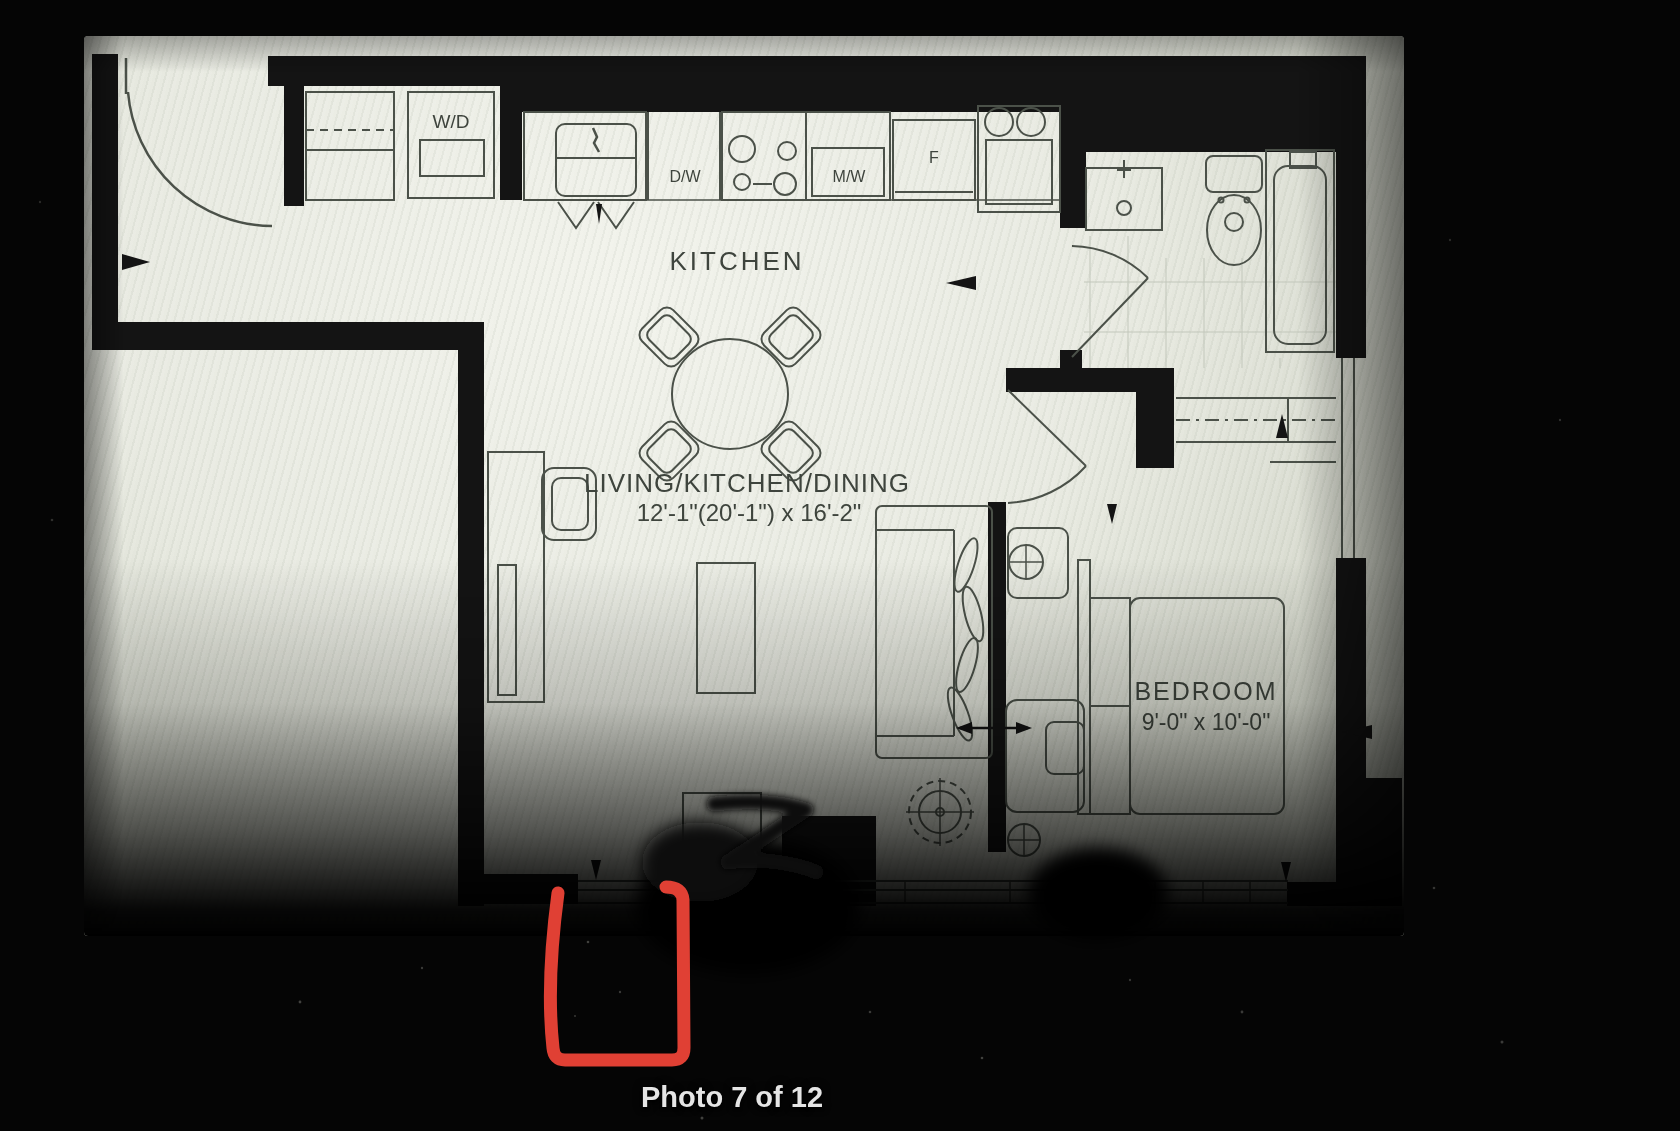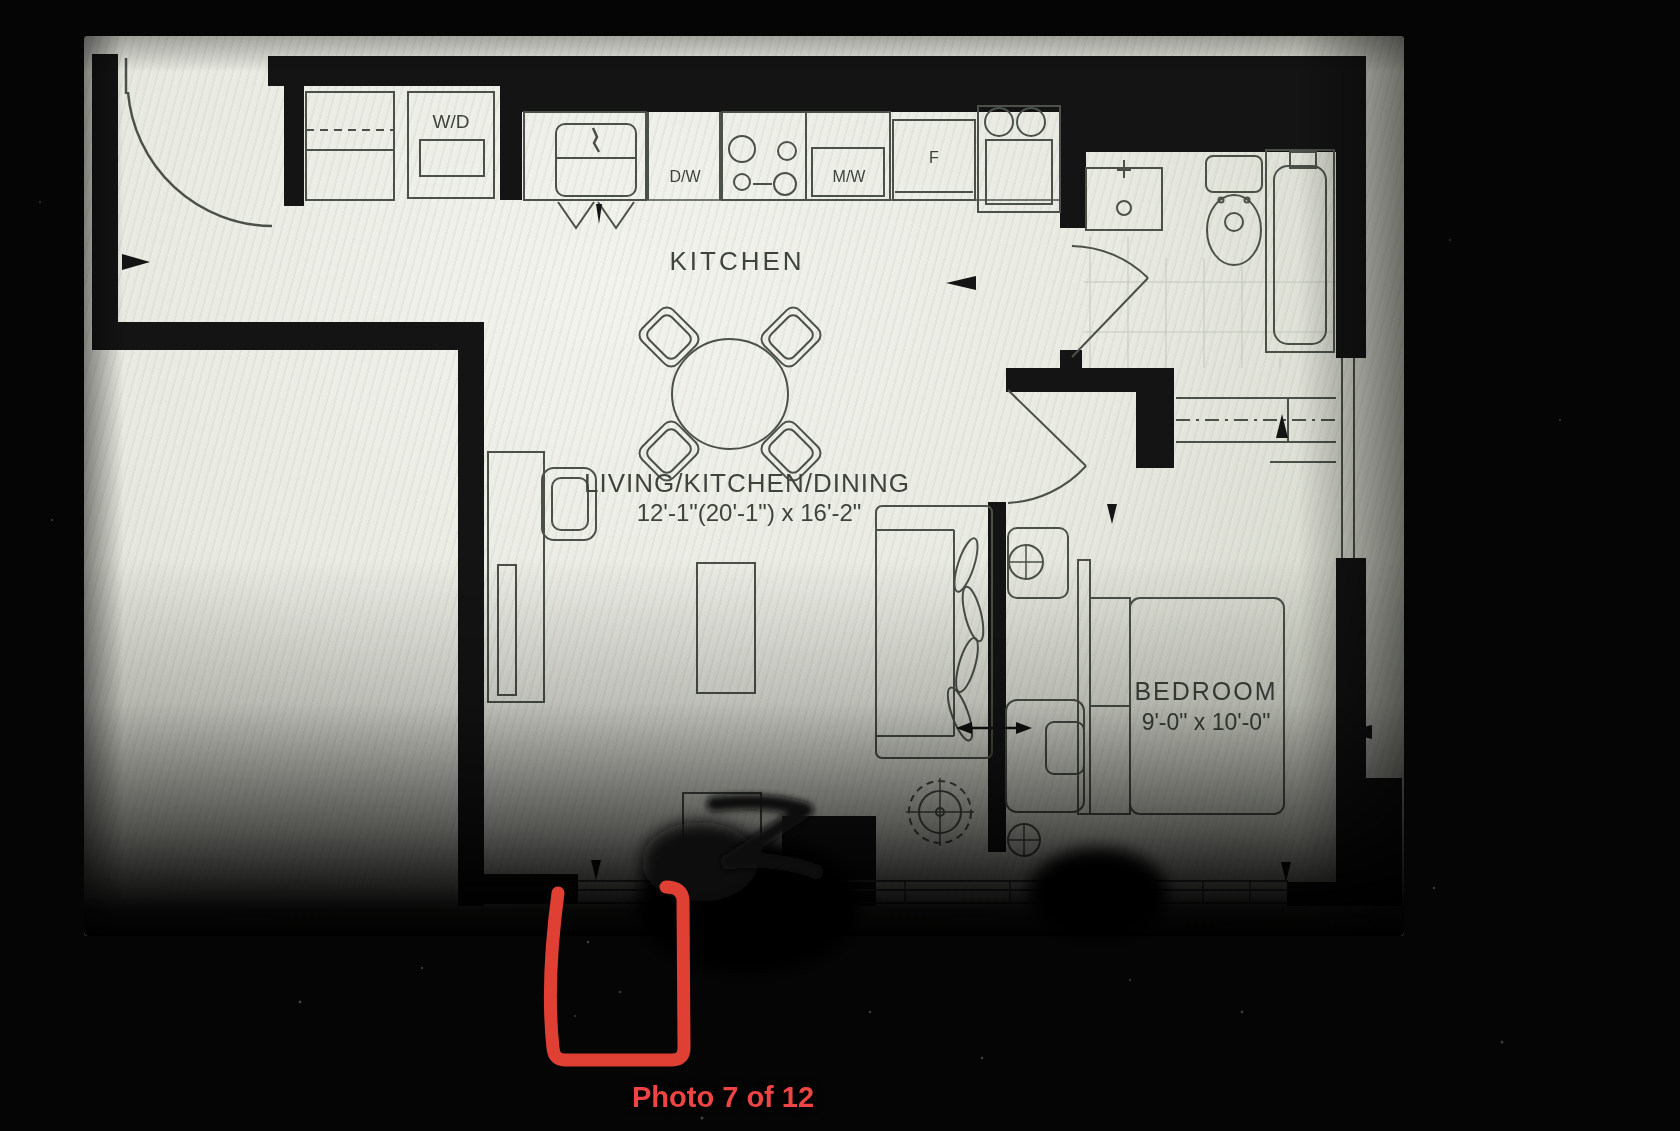--- a/index.html
+++ b/index.html
@@ -24,22 +24,22 @@
       linear-gradient(180deg, rgba(0,0,0,.3) 0%, rgba(0,0,0,0) 4%, rgba(0,0,0,0) 58%, rgba(0,0,0,.18) 74%, rgba(0,0,0,.62) 88%, rgba(0,0,0,.97) 97%, #000 100%);
     pointer-events:none;border-radius:4px;
   }
   svg{position:absolute;left:0;top:0;}
   .watermark{
     position:absolute;left:496px;top:1040px;width:700px;
     font-size:40px;letter-spacing:.5px;color:#9d9d9b;opacity:.93;
     white-space:nowrap;
   }
   .caption{
-    position:absolute;left:632px;top:1081px;width:200px;text-align:left;
-    font-size:29px;font-weight:bold;color:#ef4444;white-space:nowrap;
+    position:absolute;left:632px;top:1081px;width:200px;text-align:center;
+    font-size:29px;font-weight:bold;color:#e5e5e5;white-space:nowrap;
     text-shadow:0 0 9px rgba(0,0,0,.95), 0 2px 3px rgba(0,0,0,.85);
   }
   text{font-family:"Liberation Sans", sans-serif;fill:#3e443d;}
 </style>
 </head>
 <body>
 
 <div id="stage">
 
   <div class="paper"></div>

